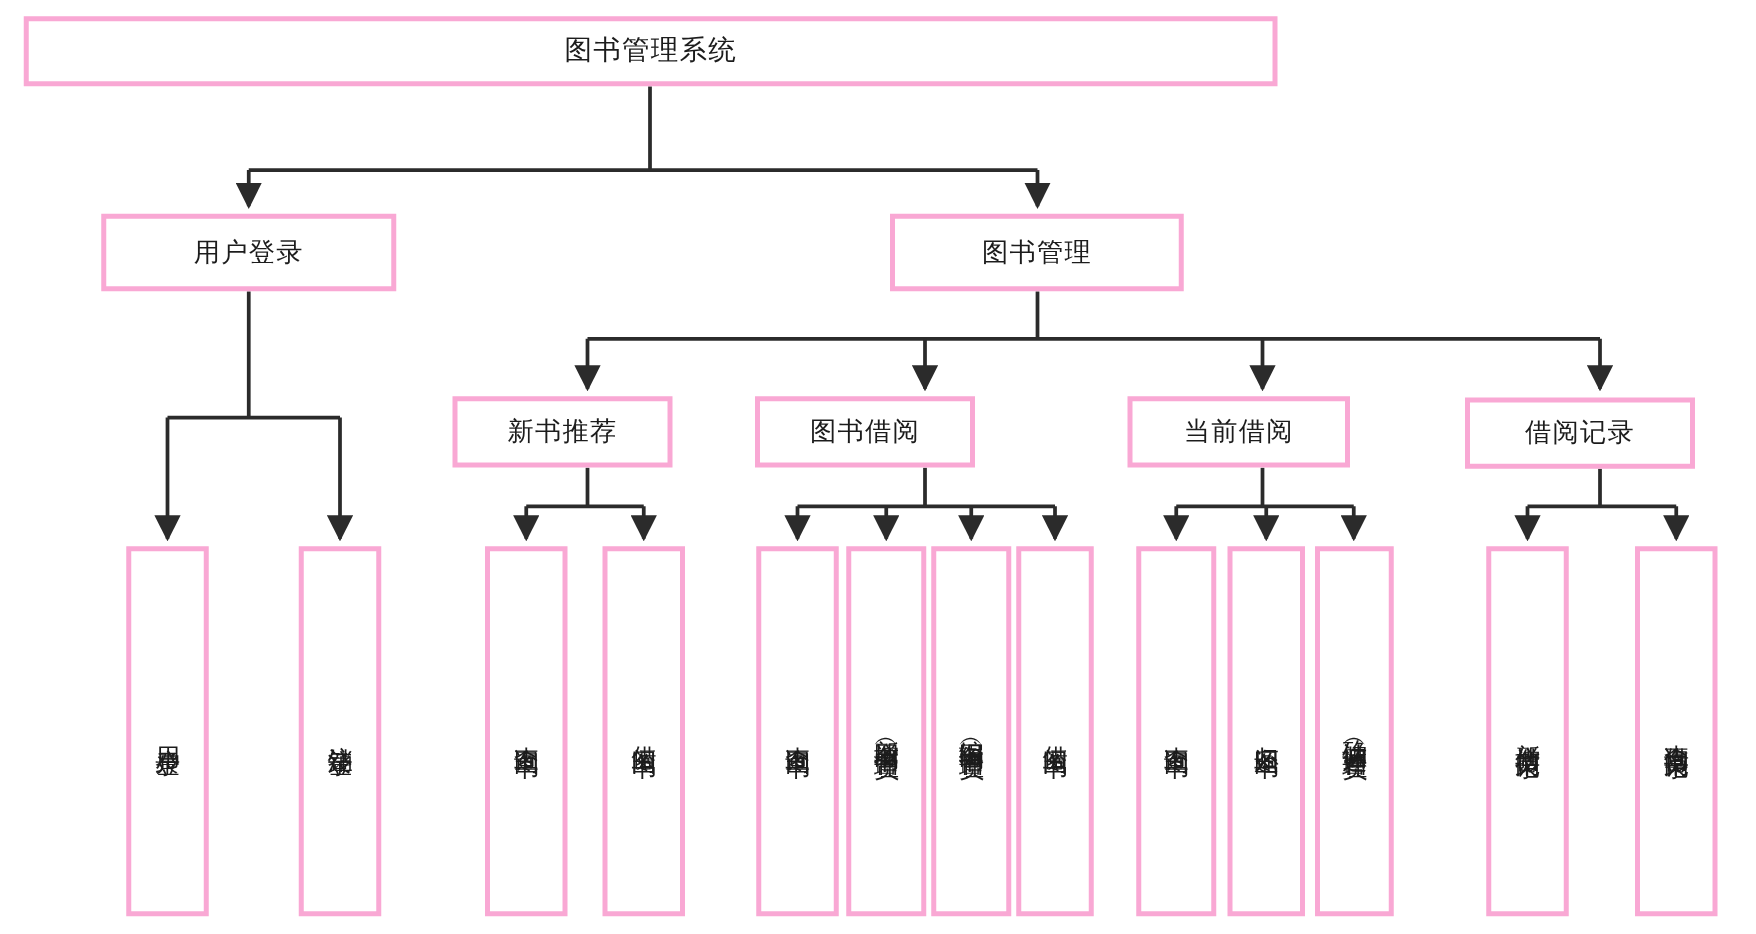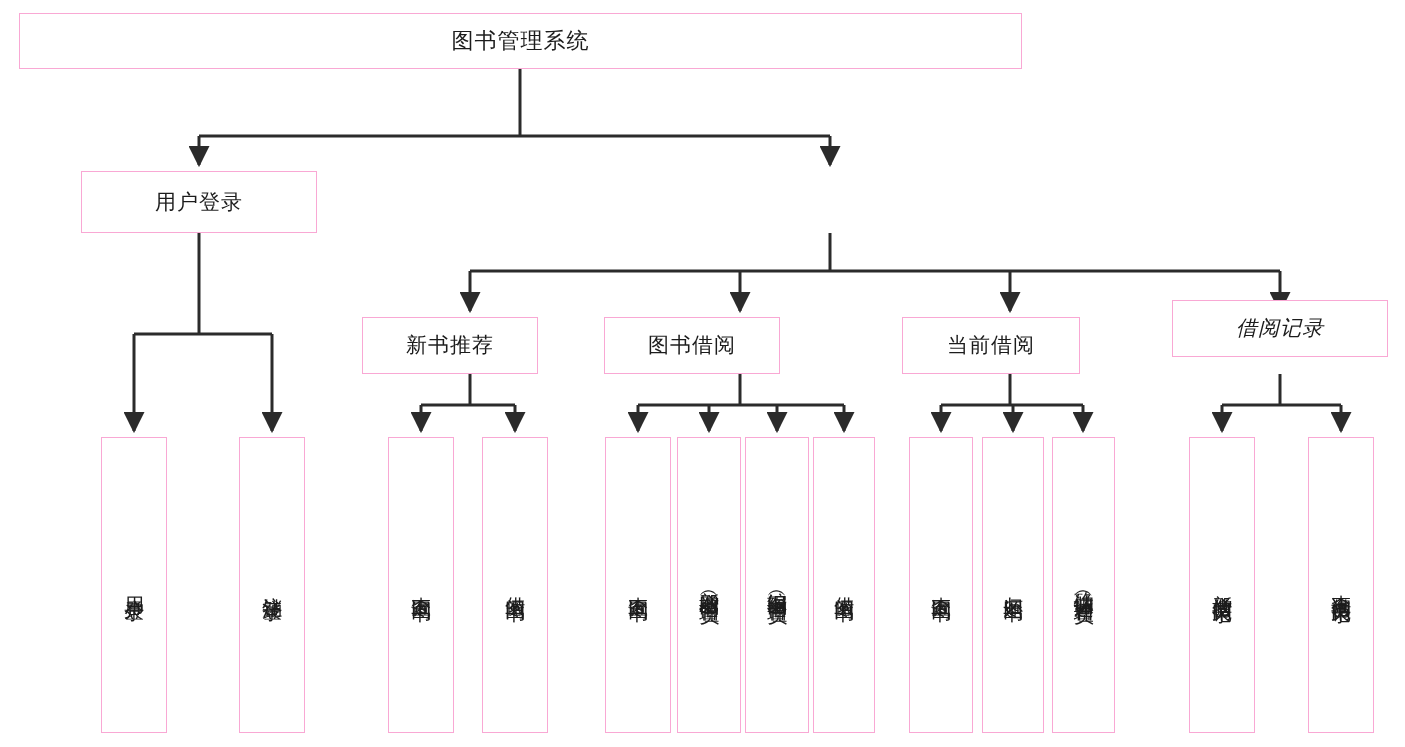--- a/index.html
+++ b/index.html
@@ -13,21 +13,21 @@
   #canvas {
     position: relative;
     width: 1405px;
     height: 747px;
     background: #ffffff;
     overflow: hidden;
   }
   .node {
     position: absolute;
     box-sizing: border-box;
-    border: 1px solid #f9a8d4;
+    border: 4px solid #f9a8d4;
     background: #ffffff;
     display: flex;
     align-items: center;
     justify-content: center;
     color: #1c1c1c;
     line-height: 1.18;
   }
   .node.horiz {
     font-size: 21px;
     letter-spacing: 1px;
@@ -112,25 +112,26 @@
       <path d="M 1280 374 L 1280 405"></path>
       <path d="M 1222 405 L 1341 405"></path>
       <path d="M 1222 405 L 1222 431" marker-end="url(#arrow)"></path>
       <path d="M 1341 405 L 1341 431" marker-end="url(#arrow)"></path>
     </g>
   </svg>
 
   <div class="node horiz root" id="node-root" style="left: 19px; top: 13px; width: 1003px; height: 56px;">图书管理系统</div>
 
   <div class="node horiz" id="node-l2-0" style="left: 81px; top: 171px; width: 236px; height: 62px;">用户登录</div>
+  <div class="node horiz" id="node-l2-1" style="left: 712px; top: 171px; width: 235px; height: 62px;">图书管理</div>
 
   <div class="node horiz" id="node-l3-0" style="left: 362px; top: 317px; width: 176px; height: 57px;">新书推荐</div>
   <div class="node horiz" id="node-l3-1" style="left: 604px; top: 317px; width: 176px; height: 57px;">图书借阅</div>
   <div class="node horiz" id="node-l3-2" style="left: 902px; top: 317px; width: 178px; height: 57px;">当前借阅</div>
-  <div class="node horiz" id="node-l3-3" style="left: 1172px; top: 300px; width: 216px; height: 57px; font-style: italic;">借阅记录</div>
+  <div class="node horiz" id="node-l3-3" style="left: 1172px; top: 318px; width: 184px; height: 57px;">借阅记录</div>
 
   <div class="node vert" id="node-leaf-0" style="left: 101px; top: 437px; width: 66px; height: 296px;">
     <span class="vtext">用户登录</span>
   </div>
   <div class="node vert" id="node-leaf-1" style="left: 239px; top: 437px; width: 66px; height: 296px;">
     <span class="vtext">注销登录</span>
   </div>
   <div class="node vert" id="node-leaf-2" style="left: 388px; top: 437px; width: 66px; height: 296px;">
     <span class="vtext">查询图书</span>
   </div>

